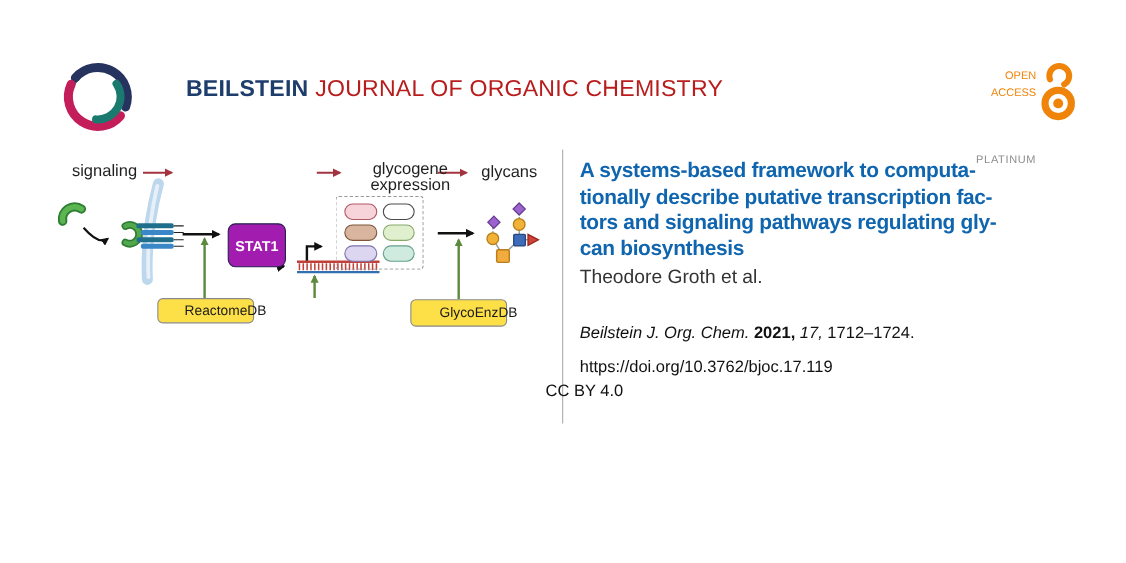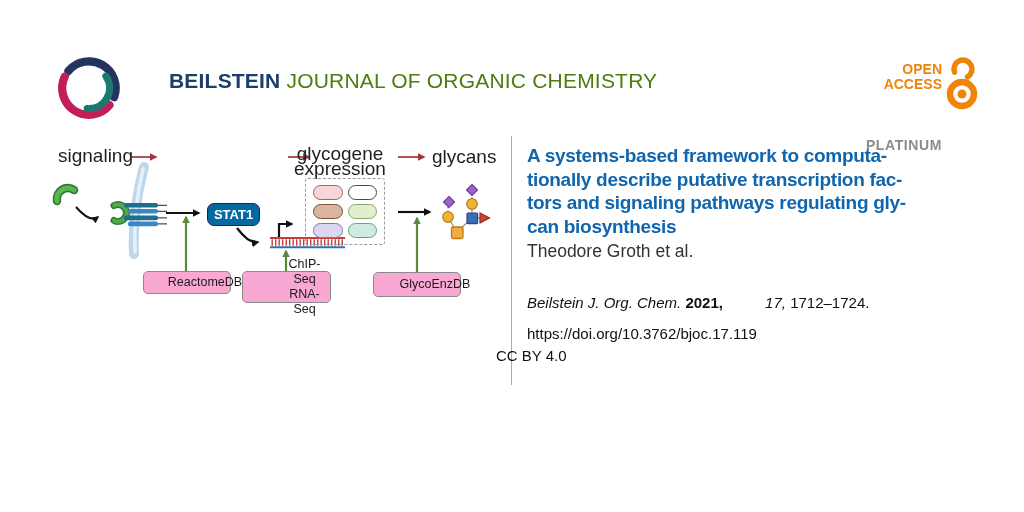--- a/index.html
+++ b/index.html
@@ -4,50 +4,50 @@
 <style>
   html,body{margin:0;padding:0;}
   body{
     width:1024px;height:512px;position:relative;background:#ffffff;
     font-family:"Liberation Sans", sans-serif;color:#1a1a1a;overflow:hidden;
   }
   .abs{position:absolute;}
   
   .brand-text{left:141px;top:69px;font-size:21px;color:#1d3d6b;letter-spacing:.2px;white-space:nowrap;}
   .brand-bold{font-weight:700;margin-left:28px;}
-  .brand-rest{font-weight:400;color:#4d7c0f;}
-  .oa-block{left:856px;top:62px;width:86px;text-align:right;line-height:15px;font-weight:700;font-size:14px;}
+  .brand-rest{font-weight:400;color:#b91c1c;}
+  .oa-block{left:856px;top:62px;width:86px;text-align:right;line-height:15px;font-weight:400;font-size:10px;}
   .oa-orange{color:#ef8408;}
   .oa-gray{color:#8c8c8c;letter-spacing:.6px;margin-top:46px;}
   
   .diagram{left:40px;top:137px;width:470px;height:175px;}
-  .dlabel{position:absolute;text-align:center;font-size:19px;line-height:15px;color:#1f1f1f;white-space:pre-line;}
-  .stat1{position:absolute;left:167px;top:66px;width:53px;height:23px;background:#0369a1;border:1.8px solid #27204f;
+  .dlabel{position:absolute;text-align:center;font-size:15px;line-height:15px;color:#1f1f1f;white-space:pre-line;}
+  .stat1{position:absolute;left:167px;top:66px;width:53px;height:40px;background:#a21caf;border:1.8px solid #27204f;
          border-radius:7px;color:#fff;font-weight:700;font-size:13px;display:flex;align-items:center;justify-content:center;box-sizing:border-box;}
   .dashedbox{position:absolute;left:265px;top:41px;width:80px;height:67px;border:1.5px dashed #9a9a9a;border-radius:3px;
          box-sizing:border-box;display:grid;grid-template-columns:1fr 1fr;gap:4px 5px;padding:6px 7px;}
   .pill{border-radius:8px;border:1.3px solid #555;box-sizing:border-box;}
   .pill1{background:#f7d3da;border-color:#b05b66;}
   .pill2{background:#ffffff;border-color:#4a4a4a;}
   .pill3{background:#d9b49e;border-color:#7d5638;}
   .pill4{background:#e0efcd;border-color:#86a96a;}
   .pill5{background:#dcd6f0;border-color:#7e74ae;}
   .pill6{background:#cfeadf;border-color:#66a18c;}
-  .dbbox{position:absolute;background:#f9a8d4;border:1.2px solid #8a8a8a;border-radius:5px;box-sizing:border-box;
+  .dbbox{position:absolute;background:#fde047;border:1.2px solid #8a8a8a;border-radius:5px;box-sizing:border-box;
          display:flex;align-items:center;justify-content:center;text-align:center;
          font-size:12.5px;line-height:15px;color:#1a1a1a;white-space:pre-line;padding-left:36px;}
   
   .divider{left:511px;top:136px;width:1px;height:249px;background:#ababab;}
   .title{left:527px;top:144px;width:486px;font-size:19px;font-weight:700;line-height:23.5px;
          color:#1065af;letter-spacing:-.3px;white-space:pre-line;}
   .authors{left:527px;top:241px;font-size:17.5px;color:#333;}
   .citation{left:527px;top:294px;font-size:15px;color:#111;}
   .cit-journal{font-style:italic;margin-top:20px;}
   .cit-year{font-weight:700;}
-  .cit-volume{font-style:italic;margin-left:38px;}
+  .cit-volume{font-style:italic;}
   .doi{left:527px;top:325px;font-size:15px;color:#111;}
   .license{left:496px;top:347px;font-size:15px;color:#111;}
 </style>
 </head>
 <body>
 
 <svg class="abs" style="left:55px;top:54px" width="68" height="68" viewBox="0 0 66 66">
   <g fill="none" stroke-linecap="round">
     <path d="M8.4,28.7 A25,25 0 0 1 16.9,13.8" stroke="#1b7a70" stroke-width="5"></path>
     <path d="M13.1,16.3 A26,26 0 0 1 57.4,41.9" stroke="#26335f" stroke-width="8"></path>
@@ -139,38 +139,36 @@
       <polygon points="432,47.5 437.5,53 432,58.5 426.5,53" fill="#9c64cc" stroke="#6a3f99" stroke-width="1.2"></polygon>
       <circle cx="408" cy="80" r="5.3" fill="#f2b237" stroke="#b5801c" stroke-width="1.2"></circle>
       <circle cx="432" cy="67" r="5.3" fill="#f2b237" stroke="#b5801c" stroke-width="1.2"></circle>
       <rect x="427" y="76" width="10.6" height="10.6" rx="1" fill="#3e6cb8" stroke="#27477d" stroke-width="1.2"></rect>
       <polygon points="440,76 449.5,81 440,86" fill="#d04338" stroke="#99291f" stroke-width="1.2"></polygon>
       <rect x="411.5" y="90" width="11.5" height="11.5" rx="1.5" fill="#f1ab3e" stroke="#bb7c1a" stroke-width="1.3"></rect>
     </g>
   </svg>
 
   <div class="dlabel" style="left:18px;top:11px;width:74px">signaling</div>
-  <div class="dlabel" style="left:254px;top:9px;width:92px">glycogene
+  <div class="dlabel" style="left:287px;top:9px;width:92px">glycogene
 expression</div>
   <div class="dlabel" style="left:392px;top:12px;width:62px">glycans</div>
 
   <div class="stat1">STAT1</div>
 
   <div class="dashedbox">
     <div class="pill pill1"></div>
     <div class="pill pill2"></div>
     <div class="pill pill3"></div>
     <div class="pill pill4"></div>
     <div class="pill pill5"></div>
     <div class="pill pill6"></div>
   </div>
 
   <div class="dbbox" style="left:103px;top:134px;width:88px;height:23px">ReactomeDB</div>
-  <div class="dbbox" style="left:202px;top:134px;width:89px;height:32px">ChIP-Seq
-RNA-Seq</div>
   <div class="dbbox" style="left:333px;top:135px;width:88px;height:25px">GlycoEnzDB</div>
 </div>
 
 <div class="abs divider"></div>
 
 <div class="abs title">A systems-based framework to computa-
 tionally describe putative transcription fac-
 tors and signaling pathways regulating gly-
 can biosynthesis</div>
 

